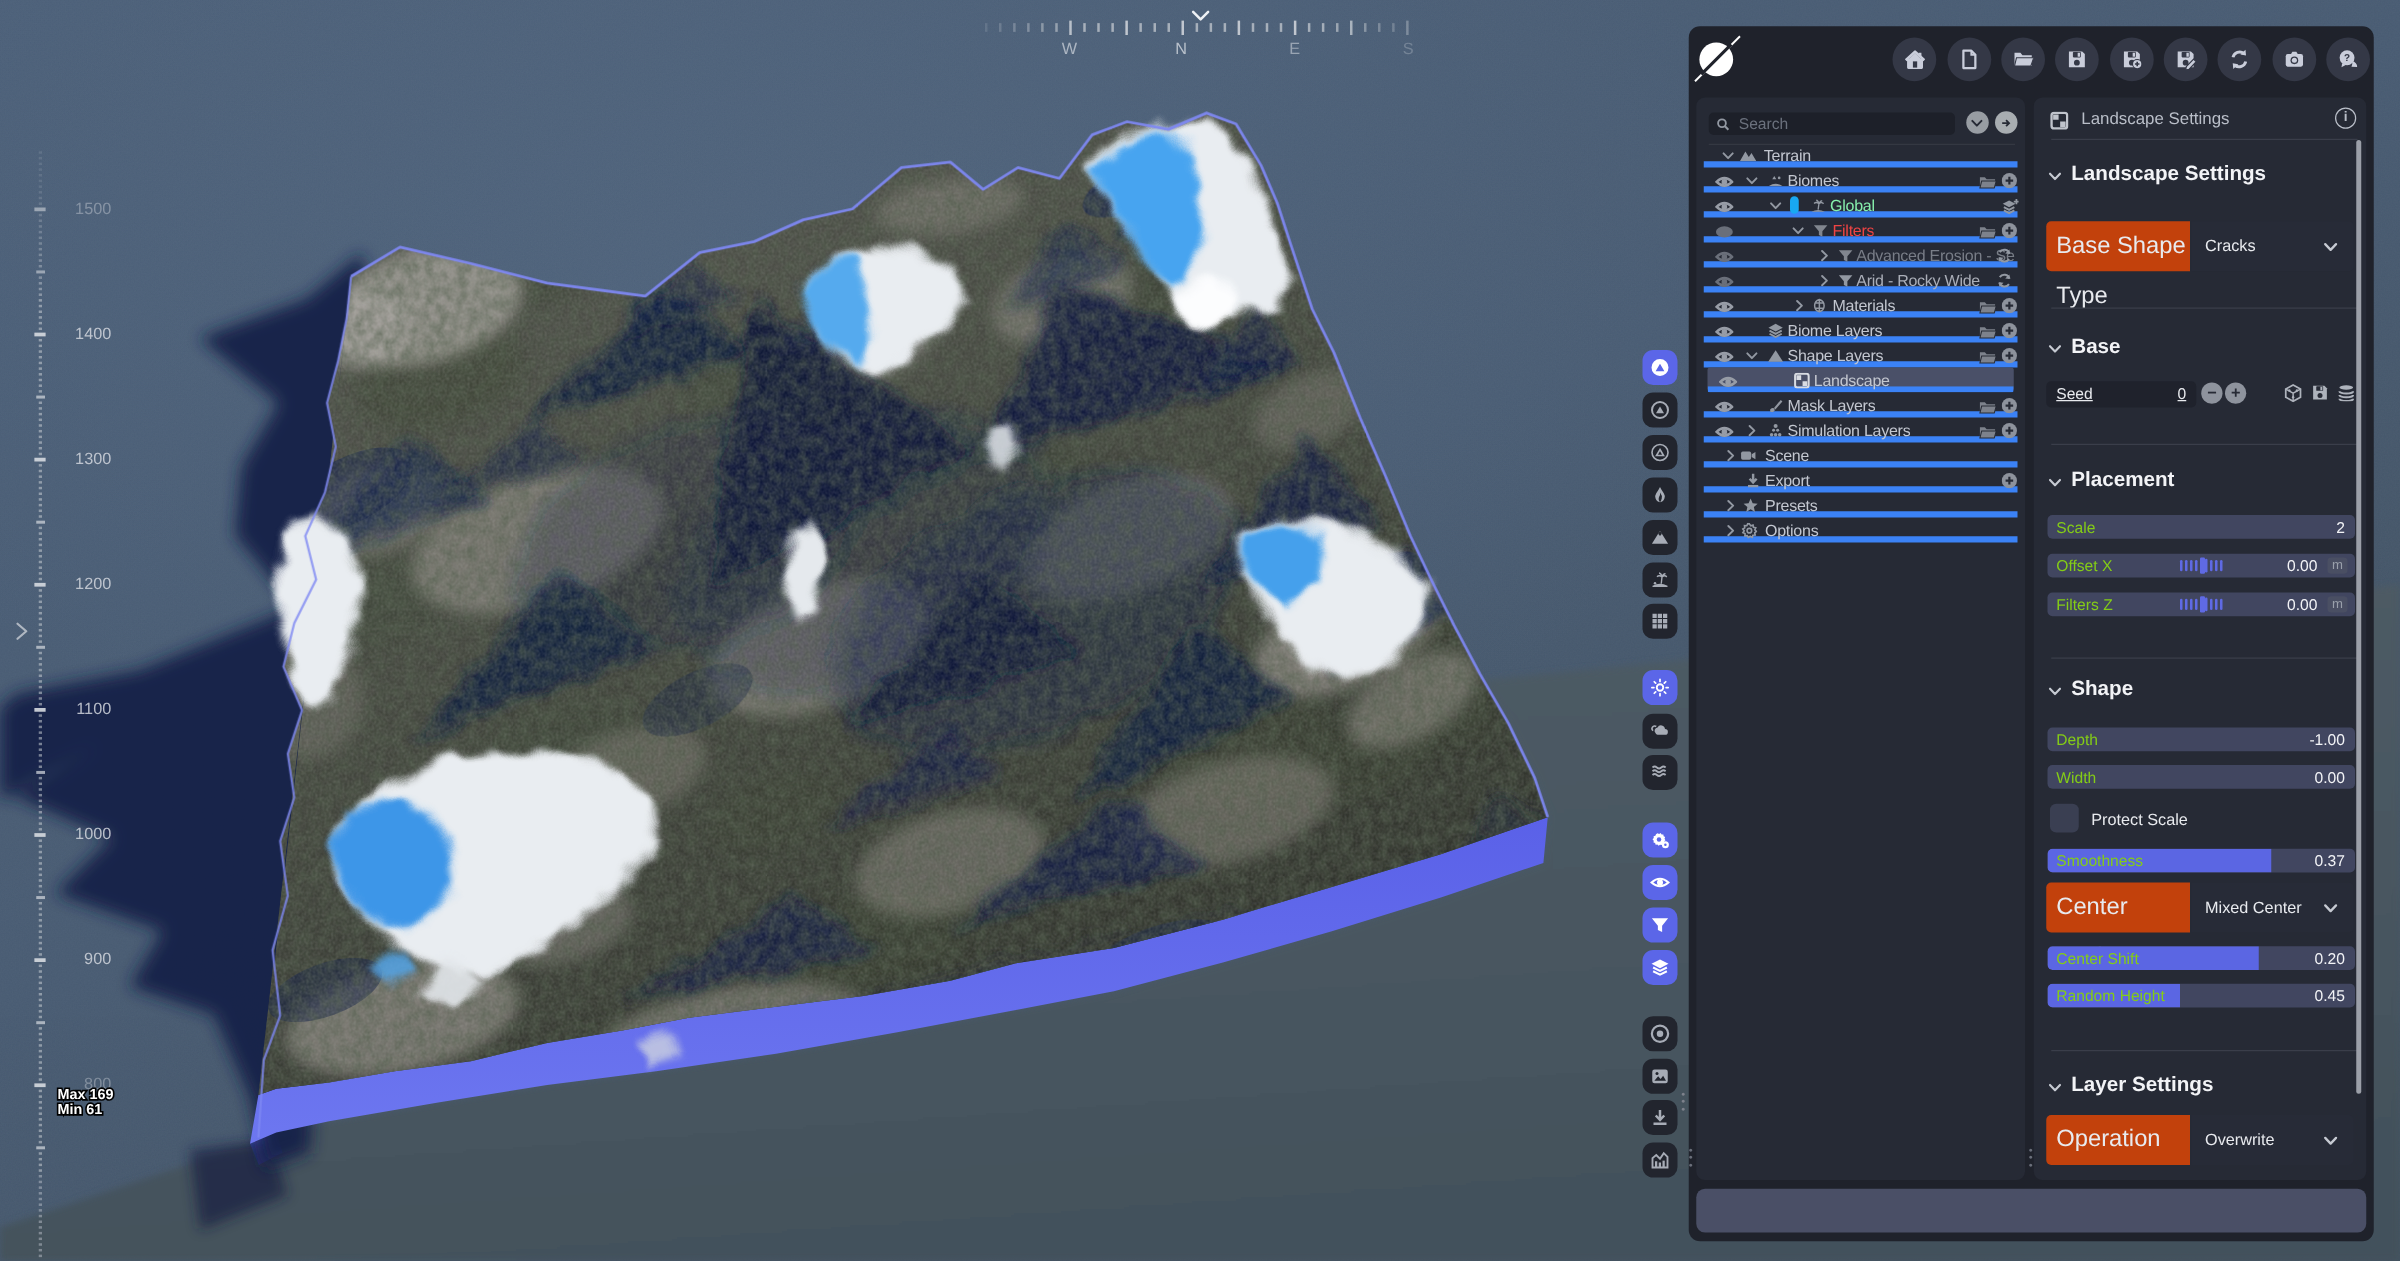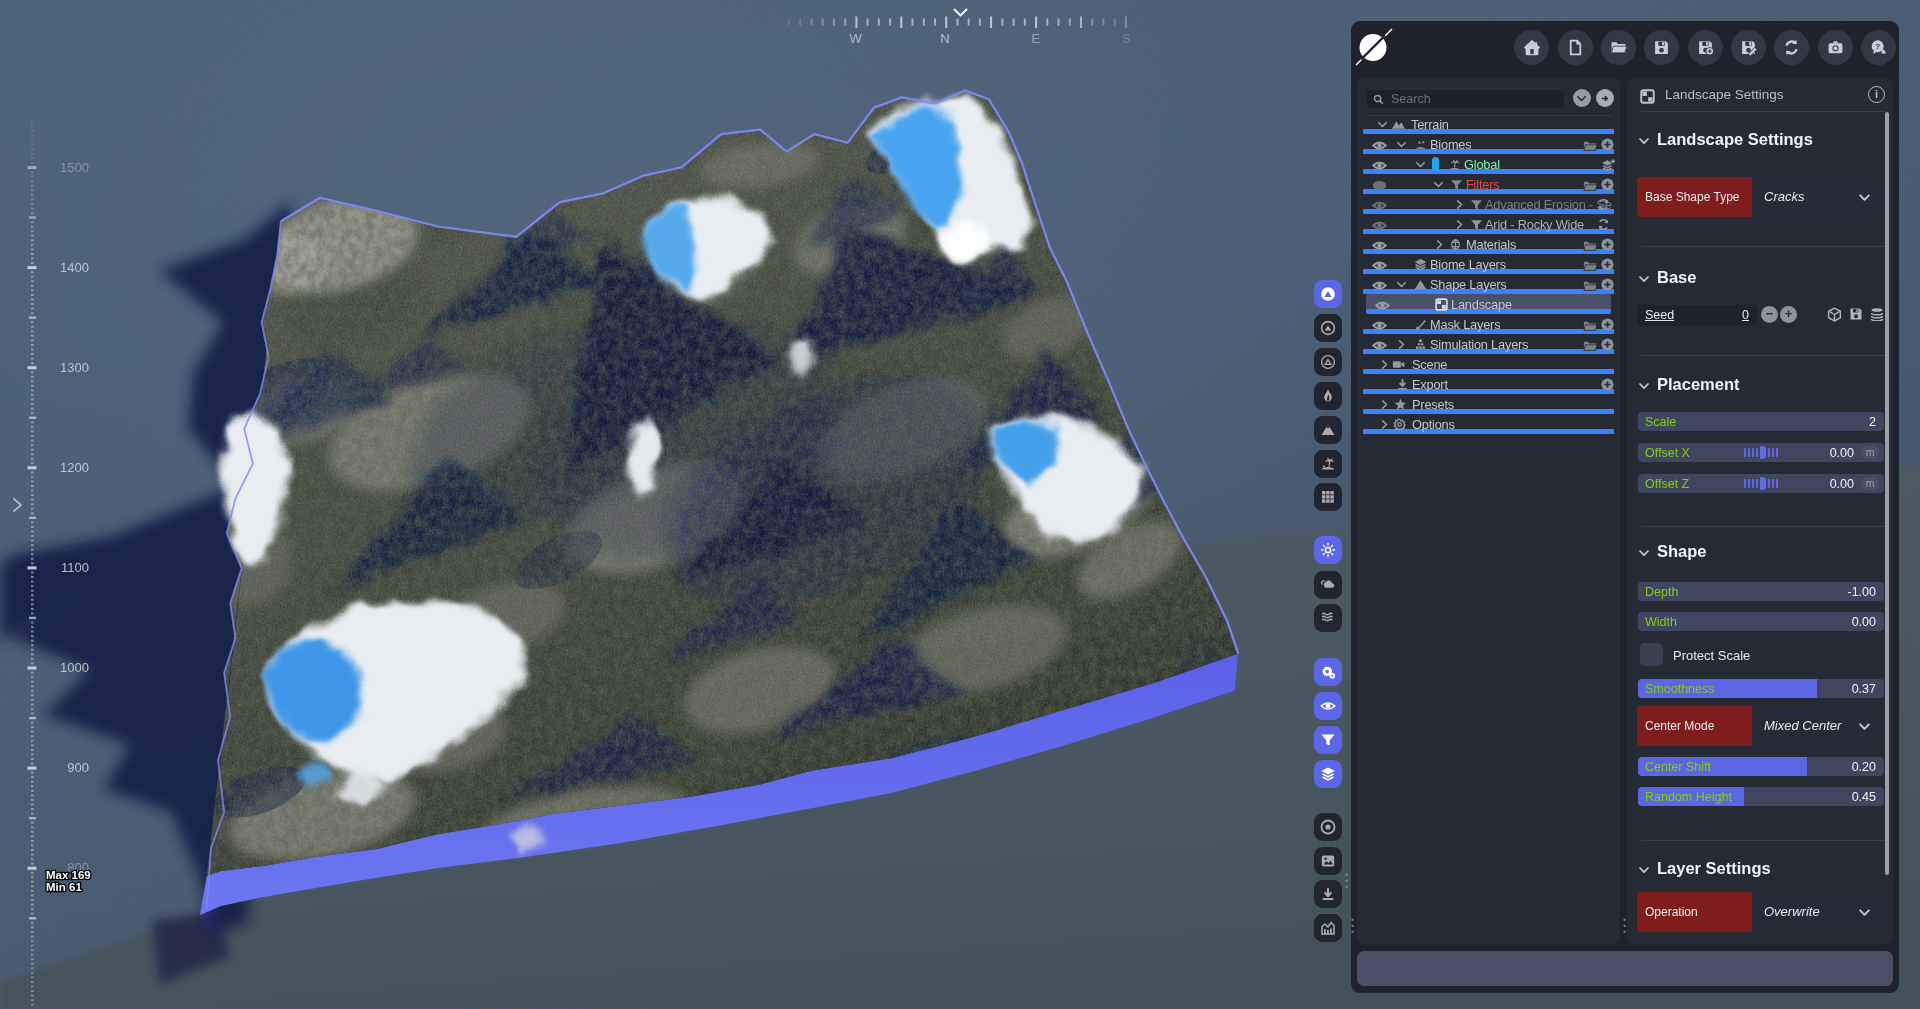--- a/index.html
+++ b/index.html
@@ -16,23 +16,23 @@
 #search { position:absolute; left:10px; top:12px; width:197px; height:18px; background:#1d2029; border-radius:4px; color:#6b717d; font-size:12.5px; line-height:18px; padding-left:24px; }
 .sbtn { position:absolute; top:11px; width:18px; height:18px; border-radius:50%; display:flex; align-items:center; justify-content:center; }
 .trow { position:absolute; left:6px; width:251px; height:20px; border-bottom:5px solid #3b82f6; font-size:12.8px; letter-spacing:-0.2px; }
 .trow.sel { background:#4a5068; border-radius:2px; left:9px; width:245px; }
 .tl { position:absolute; top:2.5px; white-space:nowrap; overflow:hidden; }
 .pdiv { position:absolute; left:14px; width:245px; height:1px; background:#3a3e4a; }
 .ptitle { position:absolute; left:30px; font-size:16.5px; font-weight:bold; color:#f2f3f6; }
 .phead { position:absolute; left:0; top:0; width:100%; height:33px; }
 .phead span { position:absolute; left:38px; top:9px; font-size:13.5px; color:#b9bec8; }
 .pinfo { position:absolute; right:8px; top:8px; width:17px; height:17px; border-radius:50%; border:1.6px solid #b9bec8; color:#b9bec8; font-size:11px; text-align:center; line-height:14px; font-weight:bold; }
-.plabelbox { position:absolute; left:10px; width:115px; height:40px; background:#7f1d1d; border-radius:4px 0 0 4px; font-size:12px; color:#e8eaee; line-height:40px; padding-left:8px; }
+.plabelbox { position:absolute; left:10px; width:115px; height:40px; background:#c2410c; border-radius:4px 0 0 4px; font-size:19px; color:#e8eaee; line-height:40px; padding-left:8px; }
 .pdrop { position:absolute; left:126px; width:130px; height:40px; background:#272b37; border-radius:0 4px 4px 0; font-size:13px; color:#e8eaee; line-height:40px; }
-.pdrop span { padding-left:11px;font-style:italic; }
+.pdrop span { padding-left:11px; }
 .srow { position:absolute; left:11px; width:246px; background:#414660; border-radius:4px; overflow:hidden; }
 .sfill { position:absolute; left:0; top:0; bottom:0; background:#5b66e3; border-radius:4px 0 0 4px; }
 .sl { position:absolute; left:7px; top:50%; transform:translateY(-50%); font-size:12.5px; color:#84cc16; }
 .sv { position:absolute; right:8px; top:50%; transform:translateY(-50%); font-size:12.5px; color:#f2f3f6; }
 .unit { position:absolute; right:6px; top:3px; bottom:3px; width:16px; background:#4a4f63; border-radius:3px; color:#9aa0ab; font-size:10.5px; text-align:center; line-height:13px; }
 .obar { position:absolute; background:#5f6ae4; border-radius:1px; }
 .seedbox { position:absolute; left:10px; top:227px; width:120px; height:21px; background:#1f222c; border-radius:4px; font-size:12.5px; color:#e8eaee; line-height:21px; }
 .seedbox span { padding-left:8px;text-decoration:underline; }
 .seedv { position:absolute; right:8px; }
 .cbtn { position:absolute; width:17px; height:17px; border-radius:50%; background:#8e939d; color:#262a35; font-size:13px; font-weight:bold; text-align:center; line-height:16px; }
@@ -1052,21 +1052,21 @@
         <div class="srow" style="top:396px;height:19px">
           <div class="obar" style="left:106px;width:2px;height:9px;top:5px"></div>
           <div class="obar" style="left:110px;width:2px;height:9px;top:5px"></div>
           <div class="obar" style="left:114px;width:2px;height:9px;top:5px"></div>
           <div class="obar" style="left:118px;width:2px;height:9px;top:5px"></div>
           <div class="obar" style="left:122px;width:3.5px;height:13px;top:3px"></div>
           <div class="obar" style="left:126px;width:2px;height:11px;top:4px"></div>
           <div class="obar" style="left:130px;width:2px;height:9px;top:5px"></div>
           <div class="obar" style="left:134px;width:2px;height:9px;top:5px"></div>
           <div class="obar" style="left:138px;width:2px;height:9px;top:5px"></div>
-          <span class="sl">Offset Z</span>
+          <span class="sl">Filters Z</span>
           <span class="sv" style="right:30px">0.00</span>
           <span class="unit">m</span>
         </div>
         <div class="pdiv" style="top:448px"></div>
         <svg class="ic" style="left:11px;top:469px;width:12px;height:12px;color:#c6cad2">
           <use href="#i-chevd"></use>
         </svg>
         <div class="ptitle" style="top:464px">Shape</div>
         <div class="srow" style="top:504px;height:19px">
           <span class="sl">Depth</span>

